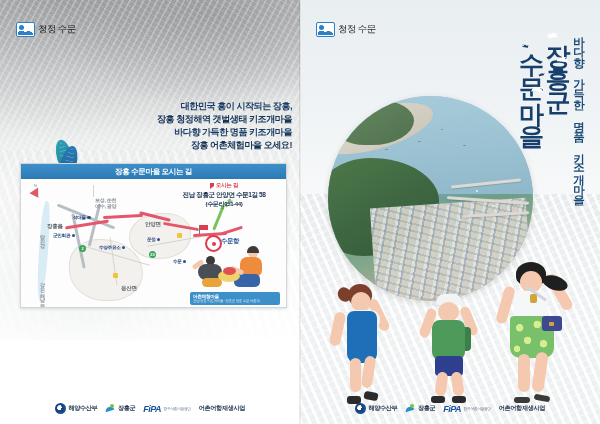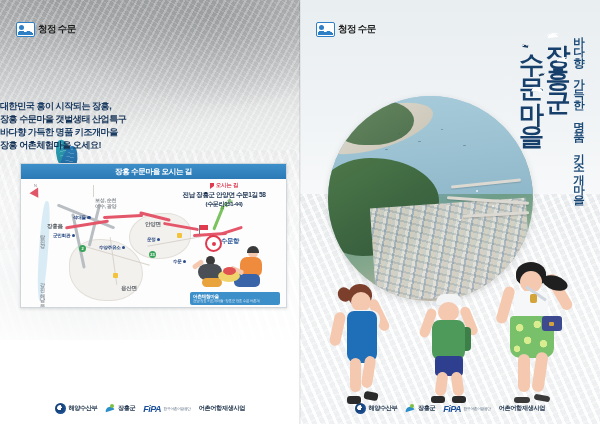--- a/index.html
+++ b/index.html
@@ -50,25 +50,25 @@
   
   .logo{position:absolute;left:16px;top:22px;display:flex;align-items:center;gap:3px;}
   .logo-mark{
     width:17px;height:13px;border:1.6px solid #2f7fc4;border-radius:2px;
     position:relative;background:#fff;flex:0 0 auto;
   }
   .logo-mark .m-fig{position:absolute;left:2px;top:2px;width:5px;height:5px;border-radius:50%;background:#2f7fc4;}
   .logo-mark .m-wave{position:absolute;left:1px;right:1px;bottom:1px;height:5px;
     background:radial-gradient(circle at 25% 120%, #2f7fc4 40%, transparent 41%),
                radial-gradient(circle at 70% 120%, #2f7fc4 40%, transparent 41%);}
-  .logo-text{font-size:9.5px;font-weight:bold;color:#1e1e1e;letter-spacing:-.6px;white-space:nowrap;}
+  .logo-text{font-size:9.5px;font-weight:normal;color:#1e1e1e;letter-spacing:-.6px;white-space:nowrap;}
 
   
   .headline{
-    position:absolute;left:0;right:8px;top:100px;text-align:left;
+    position:absolute;left:0;right:8px;top:100px;text-align:right;
     color:#1b3c63;line-height:1.42;z-index:6;
   }
   .headline div{font-size:9.1px;font-weight:bold;letter-spacing:-.5px;white-space:nowrap;}
   .headline .hl-strong{color:#163457;}
 
   
   .shells{position:absolute;left:52px;top:140px;z-index:5;}
   .shell{position:absolute;width:16px;height:30px;border-radius:50% 50% 46% 46%/62% 62% 38% 38%;transform-origin:50% 0;}
   .shell.a{background:linear-gradient(160deg,#2fa3b5,#1e7f98);transform:rotate(-16deg);left:0;top:0;}
   .shell.b{background:linear-gradient(160deg,#2b7fb8,#1c5f96);transform:rotate(14deg);left:13px;top:6px;}
@@ -282,21 +282,21 @@
       <span class="logo-text">청정 수문</span>
     </div>
 
     <div class="shells">
       <span class="shell a"></span>
       <span class="shell b"></span>
     </div>
 
     <div class="headline">
       <div>대한민국 흥이 시작되는 장흥,</div>
-      <div class="hl-strong">장흥 수문마을 갯벌생태 산업특구</div>
+      <div class="hl-strong">장흥 청정해역 갯벌생태 키조개마을</div>
       <div>바다향 가득한 명품 키조개마을</div>
       <div class="hl-strong">장흥 어촌체험마을 오세요!</div>
     </div>
 
     <div class="map-card">
       <div class="map-head">
         <span>장흥 수문마을 오시는 길</span>
       </div>
       <div class="map-body">
 

